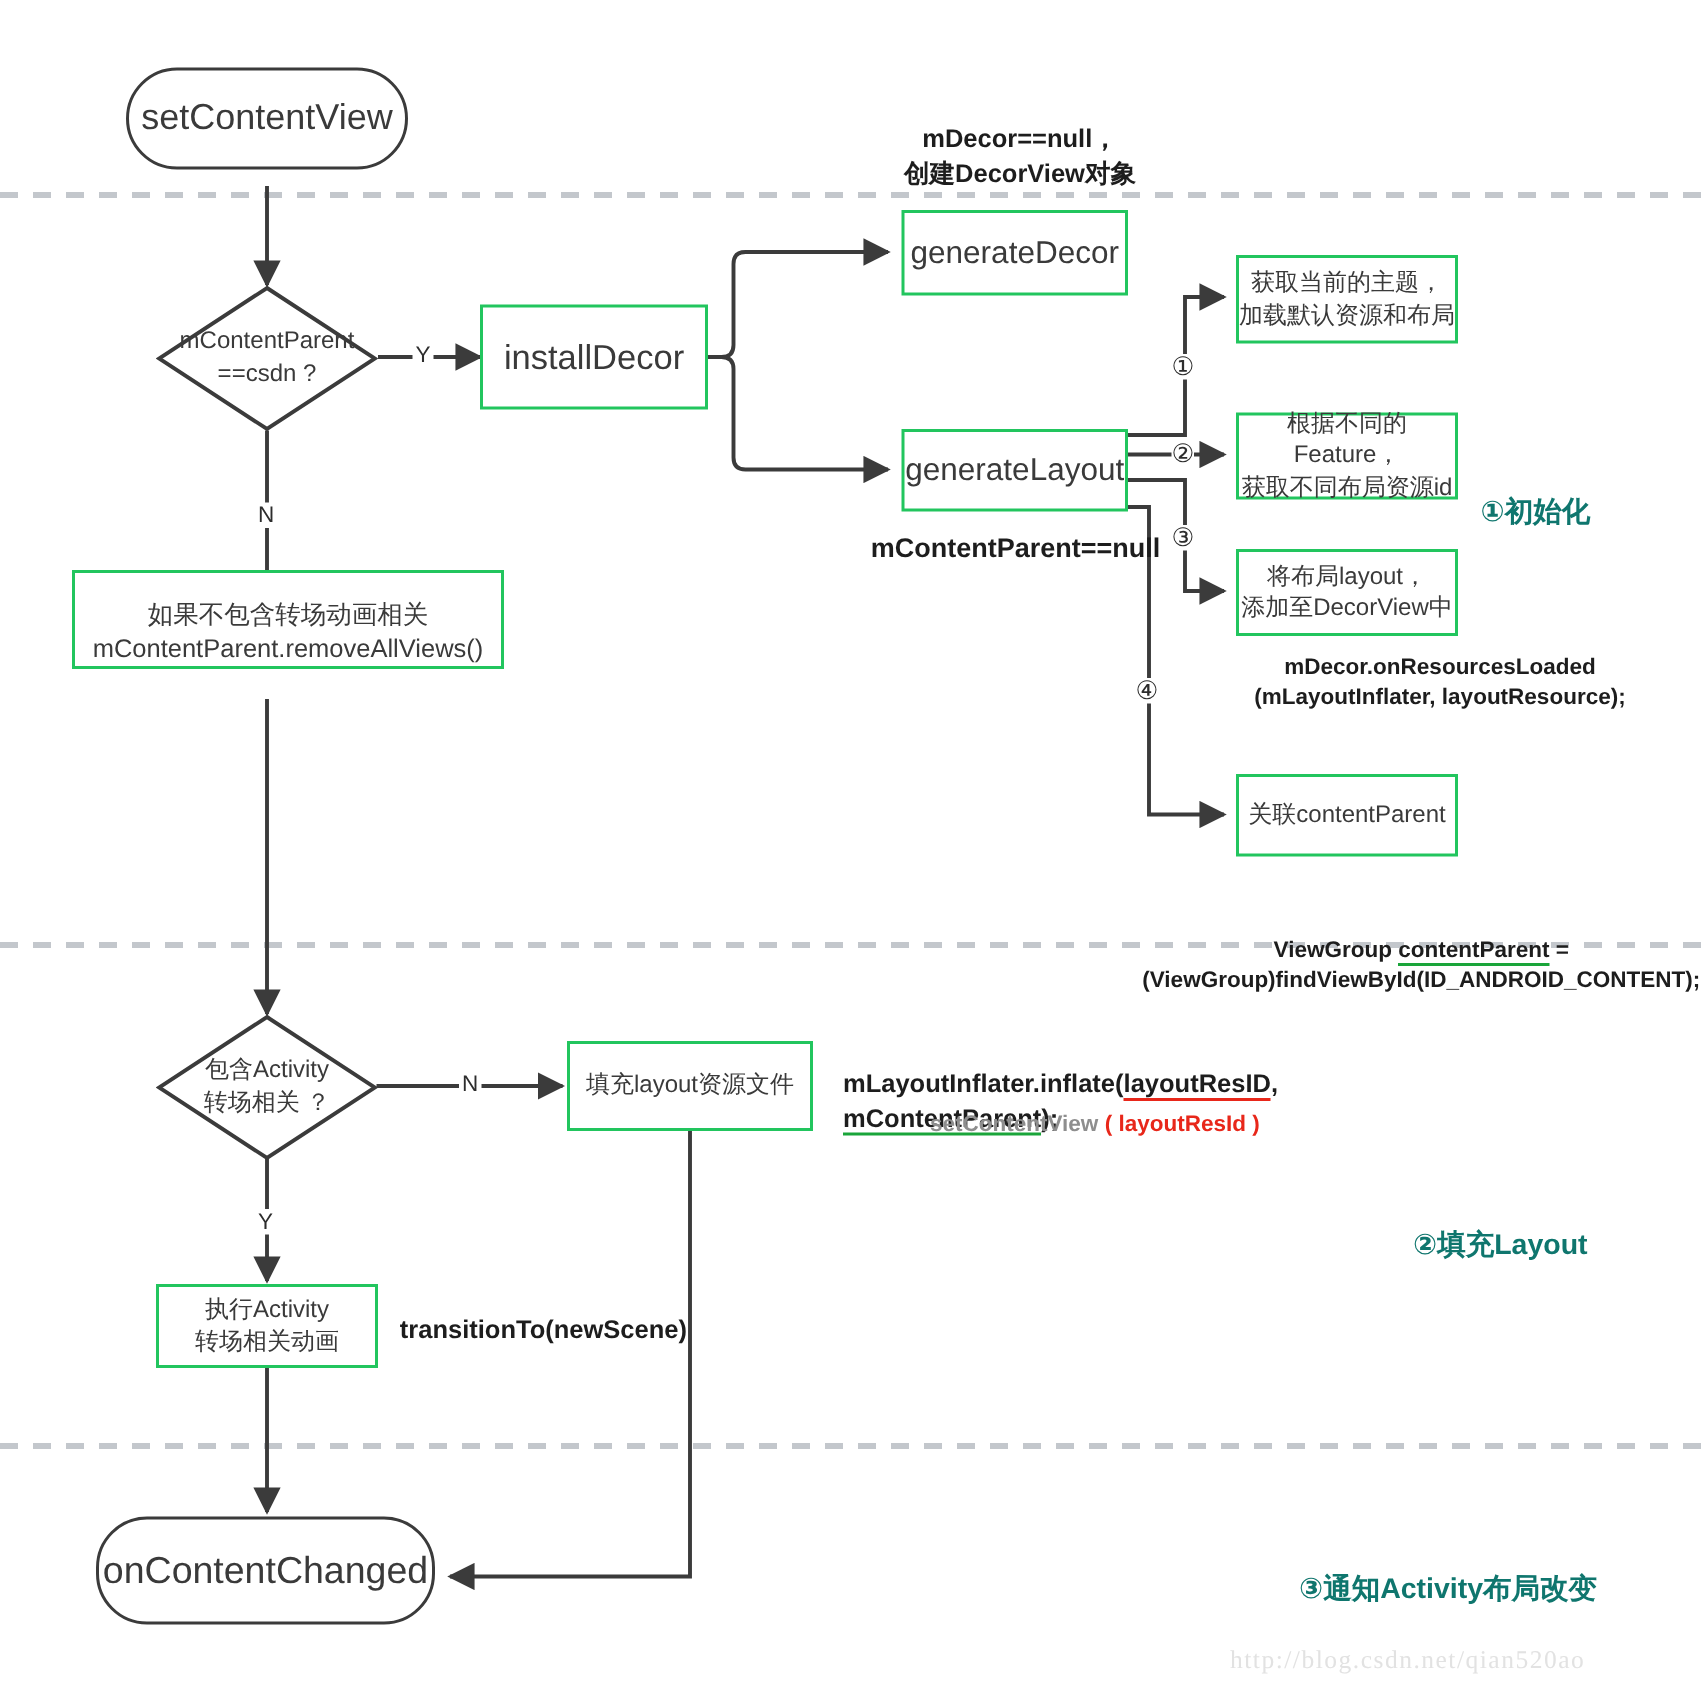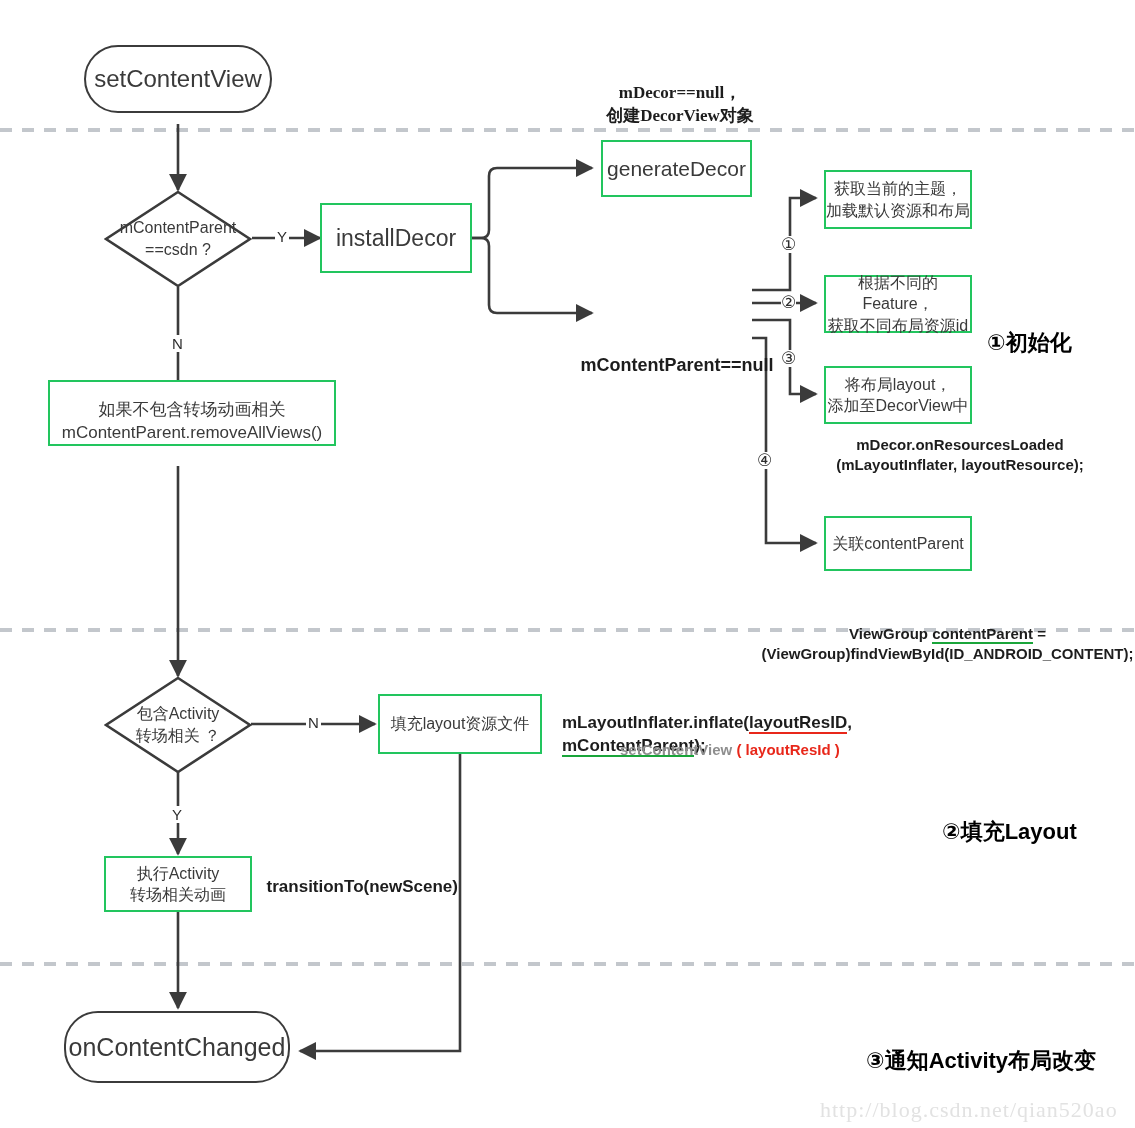--- a/index.html
+++ b/index.html
@@ -86,44 +86,44 @@
     font-size: 15px;
   }
   .note.code-lg {
     font-size: 17px;
   }
   .note.code-xl {
     font-size: 18px;
   }
   .section-label {
     position: absolute;
-    color: #000000;
+    color: #0f766e;
     font-weight: bold;
-    font-size: 22px;
+    font-size: 19px;
     white-space: nowrap;
   }
   .edge-label {
     position: absolute;
     color: #2d2d2d;
     font-size: 15px;
     background: #ffffff;
     padding: 0 2px;
   }
   .circle-num {
     position: absolute;
     color: #2d2d2d;
     font-size: 17px;
     background: #ffffff;
     line-height: 1;
   }
   .watermark {
     position: absolute;
     color: #e2e2e2;
     font-family: "Liberation Serif", "DejaVu Serif", serif;
-    font-size: 22px;
+    font-size: 17px;
     letter-spacing: 1px;
     white-space: nowrap;
     text-align: center;
   }
   .setcv-note {
     position: absolute;
     font-size: 15px;
     font-weight: bold;
     white-space: nowrap;
   }
@@ -195,20 +195,23 @@
   </div>
 
   <div class="node process" style="left:320px; top:203px; width:152px; height:70px; font-size:23px;">
     <span>installDecor</span>
   </div>
 
   <div class="node process" style="left:601px; top:140px; width:151px; height:57px;">
     <span>generateDecor</span>
   </div>
 
+  <div class="node process" style="left:601px; top:286px; width:151px; height:55px;">
+    <span>generateLayout</span>
+  </div>
 
   <div class="node process tiny" style="left:824px; top:275px; width:148px; height:58px;">
     <div>
       <div>根据不同的Feature，</div>
       <div>获取不同布局资源id</div>
     </div>
   </div>
 
   <div class="node process tiny" style="left:824px; top:170px; width:148px; height:59px;">
     <div>
@@ -268,21 +271,21 @@
 
   <div class="edge-label" style="left:306px; top:714px;">N</div>
 
   <div class="edge-label" style="left:170px; top:806px;">Y</div>
 
   <div class="circle-num" style="left:781px; top:236px;">①</div>
   <div class="circle-num" style="left:781px; top:294px;">②</div>
   <div class="circle-num" style="left:781px; top:350px;">③</div>
   <div class="circle-num" style="left:757px; top:452px;">④</div>
 
-  <div class="note code-lg" style="left:560px; top:82px; width:240px;font-family:Liberation Serif, serif;">
+  <div class="note code-lg" style="left:560px; top:82px; width:240px;">
     <div>mDecor==null，</div>
     <div>创建DecorView对象</div>
   </div>
 
   <div class="note code-xl" style="left:520px; top:353px; width:314px;">
     <span>mContentParent==null</span>
   </div>
 
   <div class="note code" style="left:790px; top:435px; width:340px;">
     <div>mDecor.onResourcesLoaded</div>

